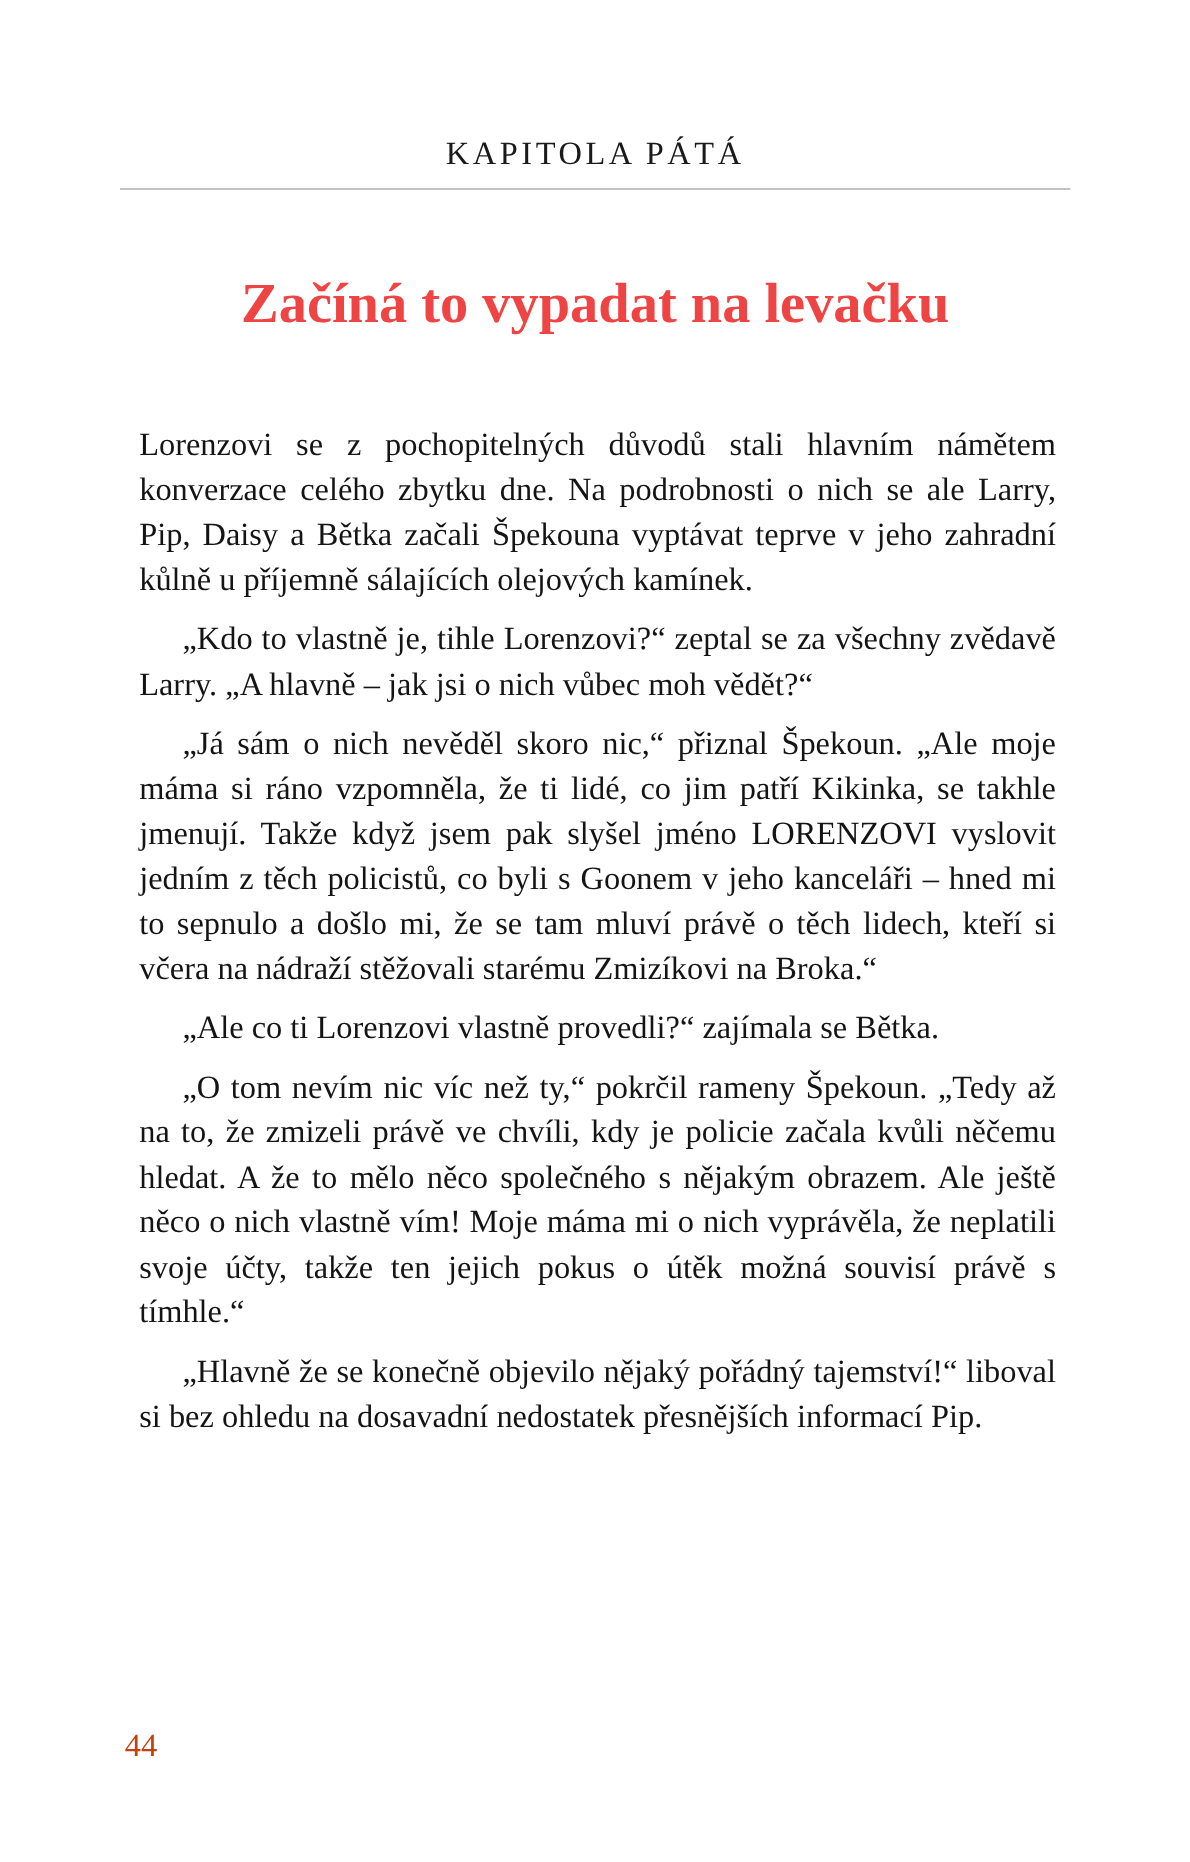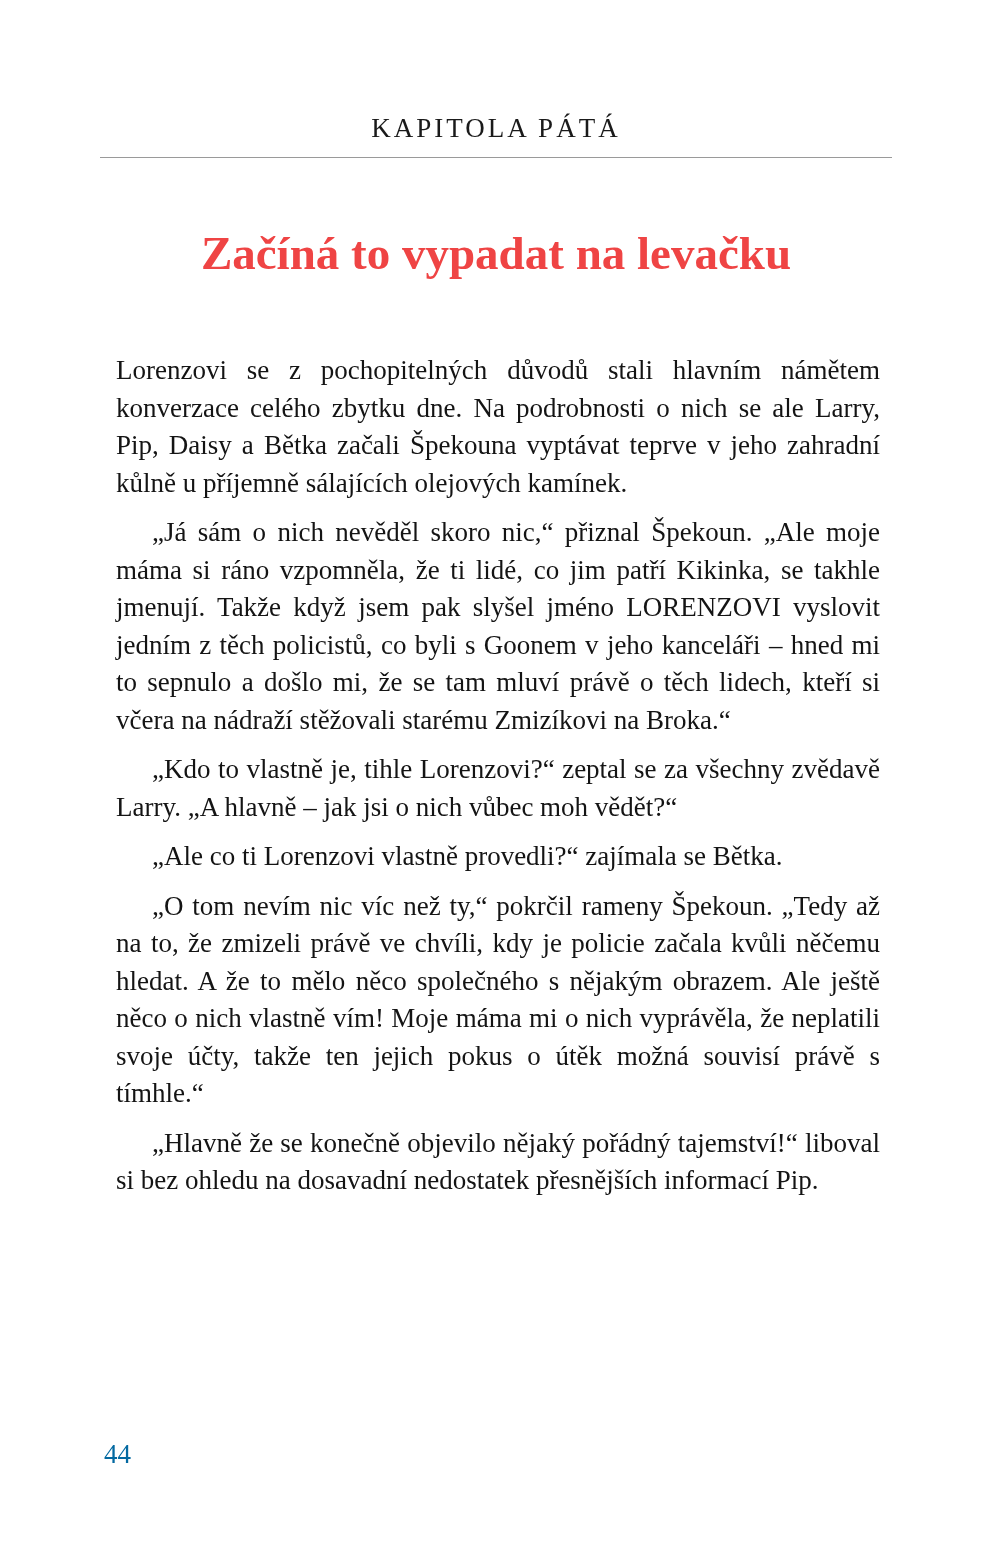--- a/index.html
+++ b/index.html
@@ -66,38 +66,38 @@
   }
   .body-text p.no-indent {
     text-indent: 0;
   }
   .page-number {
     position: absolute;
     top: 1441px;
     left: 104px;
     font-size: 27px;
     line-height: 1;
-    color: #0369a1;
+    color: #c2410c;
   }
 </style>
 </head>
 <body>
 
 <div class="page">
 
   <div class="chapter-heading">KAPITOLA PÁTÁ</div>
 
   <hr class="header-rule">
 
   <h1 class="chapter-title">Začíná to vypadat na levačku</h1>
 
   <main class="body-text">
     <p class="no-indent">Lorenzovi se z pochopitelných důvodů stali hlavním námětem konverzace celého zbytku dne. Na podrobnosti o nich se ale Larry, Pip, Daisy a Bětka začali Špekouna vyptávat teprve v jeho zahradní kůlně u příjemně sálajících olejových kamínek.</p>
+    <p>„Kdo to vlastně je, tihle Lorenzovi?“ zeptal se za všechny zvědavě Larry. „A hlavně – jak jsi o nich vůbec moh vědět?“</p>
     <p>„Já sám o nich nevěděl skoro nic,“ přiznal Špekoun. „Ale moje máma si ráno vzpomněla, že ti lidé, co jim patří Kikinka, se takhle jmenují. Takže když jsem pak slyšel jméno LORENZOVI vyslovit jedním z těch policistů, co byli s Goonem v jeho kanceláři – hned mi to sepnulo a došlo mi, že se tam mluví právě o těch lidech, kteří si včera na nádraží stěžovali starému Zmizíkovi na Broka.“</p>
-    <p>„Kdo to vlastně je, tihle Lorenzovi?“ zeptal se za všechny zvědavě Larry. „A hlavně – jak jsi o nich vůbec moh vědět?“</p>
     <p>„Ale co ti Lorenzovi vlastně provedli?“ zajímala se Bětka.</p>
     <p>„O tom nevím nic víc než ty,“ pokrčil rameny Špekoun. „Tedy až na to, že zmizeli právě ve chvíli, kdy je policie začala kvůli něčemu hledat. A že to mělo něco společného s nějakým obrazem. Ale ještě něco o nich vlastně vím! Moje máma mi o nich vyprávěla, že neplatili svoje účty, takže ten jejich pokus o útěk možná souvisí právě s tímhle.“</p>
     <p>„Hlavně že se konečně objevilo nějaký pořádný tajemství!“ liboval si bez ohledu na dosavadní nedostatek přesnějších informací Pip.</p>
   </main>
 
   <div class="page-number">44</div>
 
 </div>
 
 </body></html>

